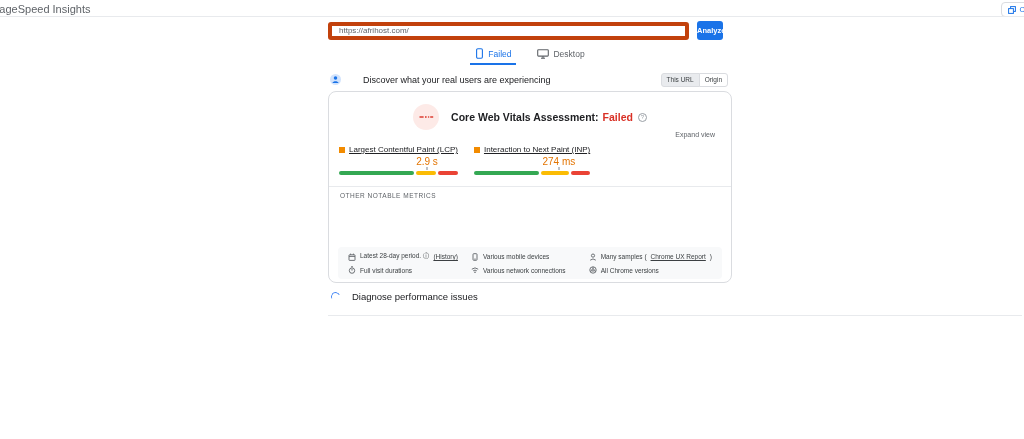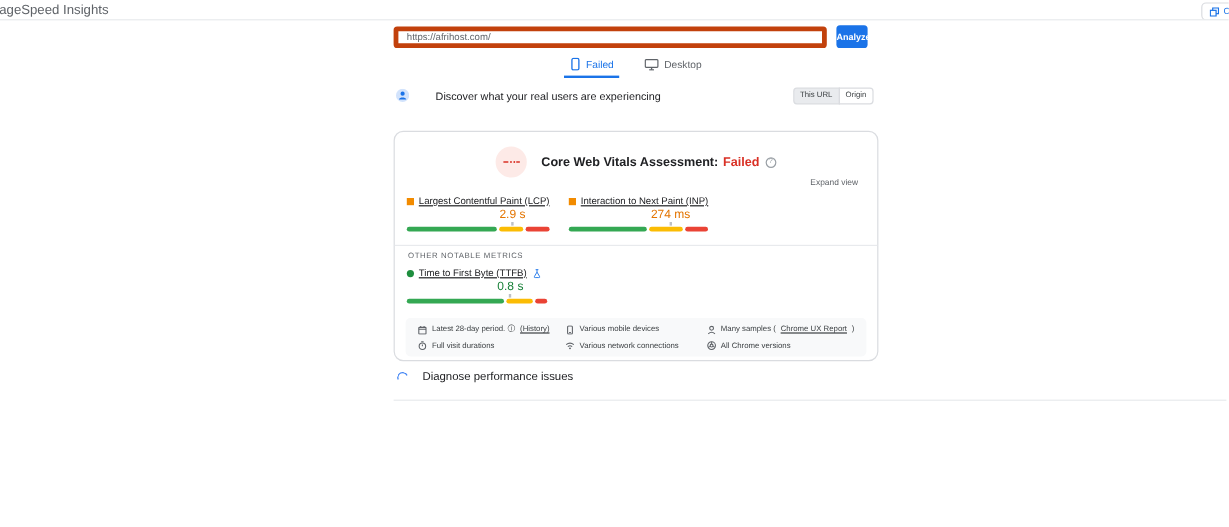--- a/index.html
+++ b/index.html
@@ -38,21 +38,21 @@
   .section-row { margin-top:6px; height:17px; display:flex; align-items:center; justify-content:space-between; }
   .section-left { display:flex; align-items:center; gap:22px; padding-left:2px; }
   .section-heading { font-size:9px; color:#202124; }
   .toggle { display:flex; margin-right:4px; }
   .toggle-btn { font-size:6.5px; color:#3c4043; border:1px solid #dadce0; background:#fff;
     padding:2.5px 5px; font-family:inherit; cursor:pointer; }
   .toggle-btn:first-child { border-radius:3px 0 0 3px; }
   .toggle-btn:last-child { border-radius:0 3px 3px 0; margin-left:-1px; }
   .toggle-btn.active { background:#e9ebee; }
 
-  .card { margin-top:21px; position:relative; height:192px; background:#fff;
+  .card { margin-top:3px; position:relative; height:192px; background:#fff;
     border:1px solid #dadce0; border-radius:8px; }
   .badge-row { display:flex; justify-content:center; align-items:center; gap:12px; padding-top:12px; }
   .badge-circle { width:26px; height:26px; border-radius:50%; background:#fdeae7;
     display:flex; align-items:center; justify-content:center; }
   .assessment { font-size:10.5px; font-weight:bold; color:#202124; display:flex; align-items:center; }
   .assessment .failed { color:var(--failed,#d93025); margin-left:4px; }
   .help { width:9px; height:9px; border:1px solid #9aa0a6; border-radius:50%; color:#9aa0a6;
     font-size:6px; font-weight:normal; display:inline-flex; align-items:center; justify-content:center;
     margin-left:5px; cursor:pointer; }
   .expand { position:absolute; top:39px; right:16px; font-size:7px; color:#5f6368; cursor:pointer; }
@@ -207,40 +207,20 @@
     </div>
   </div>
 
 </div>
 
     <div class="card-divider"></div>
     <div class="other-heading">OTHER NOTABLE METRICS</div>
 
     <div class="metrics-row row2">
 
-  <div class="metric">
-    <div class="metric-label-row">
-      <span class="bullet green"></span>
-      <a class="metric-name">Time to First Byte (TTFB)</a>
-      <span class="flask" style="display: inline-flex;">
-        <svg width="7" height="8" viewBox="0 0 9 10">
-                <path d="M3 0.8 L6 0.8 M4.5 0.8 L4.5 3.4 L7.2 8 A0.9 0.9 0 0 1 6.4 9.3 L2.6 9.3 A0.9 0.9 0 0 1 1.8 8 L4.5 3.4" fill="none" stroke="#1a73e8" stroke-width="1"></path>
-              </svg>
-      </span>
-    </div>
-    <div class="metric-value-row">
-      <span class="metric-value green" style="left: 74%;">0.8 s</span>
-      <span class="metric-tick" style="left: 74%;"></span>
-    </div>
-    <div class="metric-bar">
-      <span class="seg" style="flex-grow: 72; background: rgb(52, 168, 83);"></span>
-      <span class="seg" style="flex-grow: 19; background: rgb(251, 188, 4);"></span>
-      <span class="seg" style="flex-grow: 9; background: rgb(234, 67, 53);"></span>
-    </div>
-  </div>
 </div>
 
     <div class="cwv-footer">
         <div class="foot-item">
           <span class="foot-icon">
             <svg width="8" height="8" viewBox="0 0 8 8">
               <rect x="1" y="1.8" width="6" height="5.6" rx="0.5" fill="none" stroke="#5f6368" stroke-width="0.9"></rect>
               <line x1="1" y1="3.4" x2="7" y2="3.4" stroke="#5f6368" stroke-width="0.9"></line>
               <line x1="2.6" y1="0.6" x2="2.6" y2="1.8" stroke="#5f6368" stroke-width="0.9"></line>
               <line x1="5.4" y1="0.6" x2="5.4" y2="1.8" stroke="#5f6368" stroke-width="0.9"></line>

